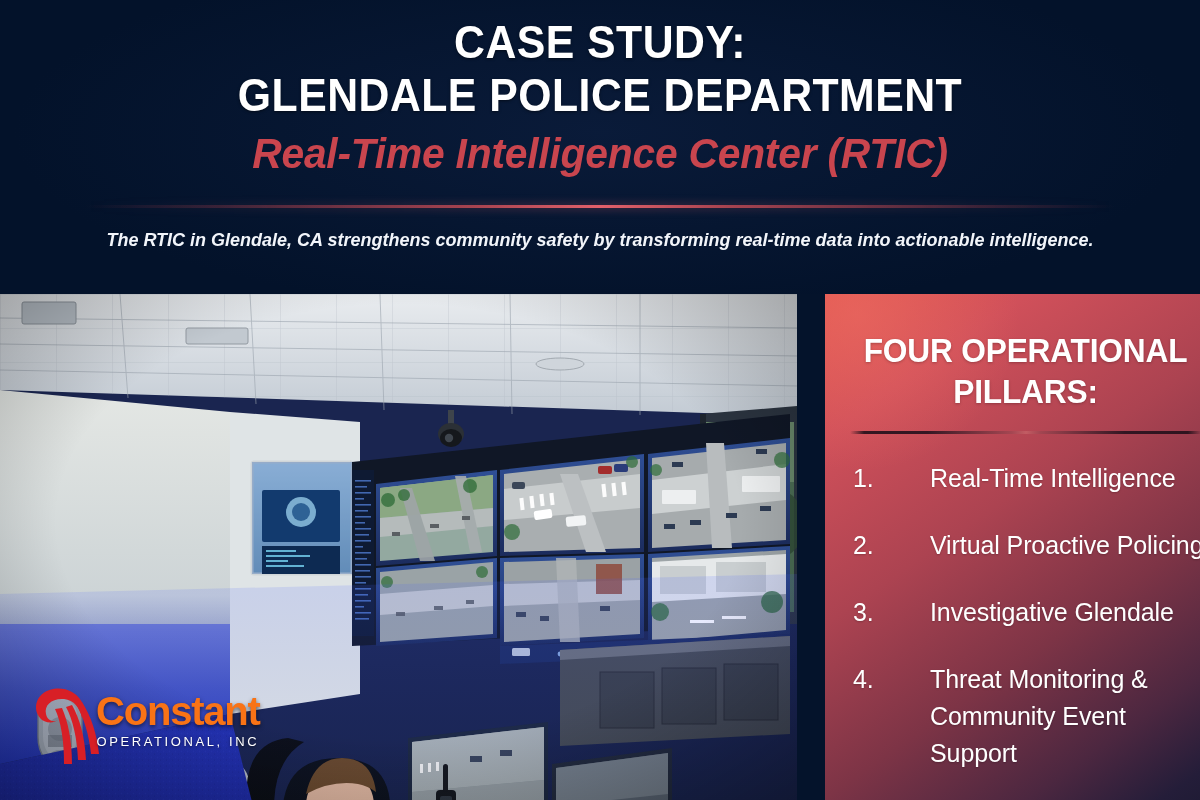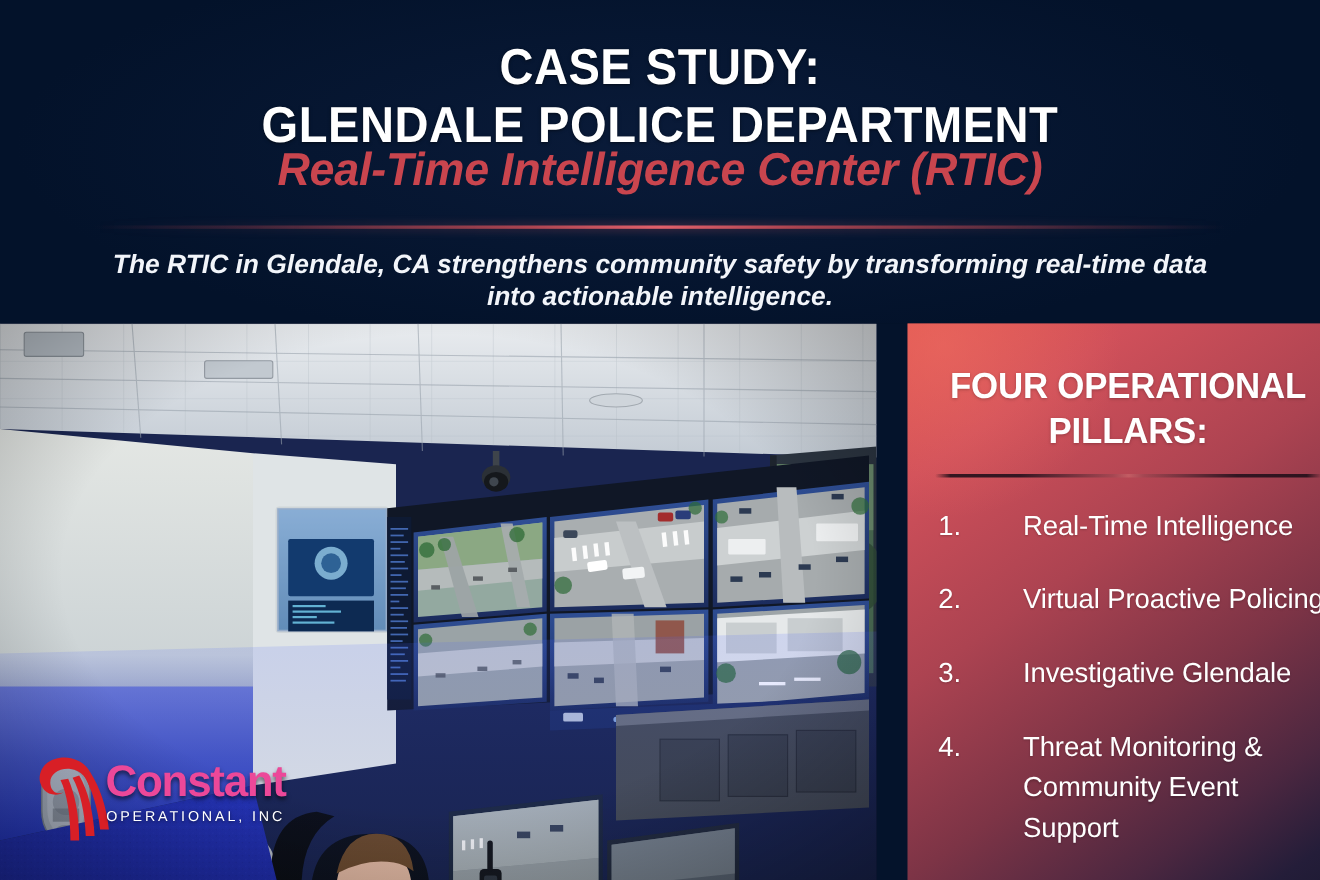--- a/index.html
+++ b/index.html
@@ -25,21 +25,20 @@
   .header::after{
     content:"";
     position:absolute; left:0; top:0; right:0; bottom:0;
     background:radial-gradient(ellipse 70% 90% at 50% 45%, rgba(20,40,80,.40), rgba(3,18,42,0) 70%);
     pointer-events:none;
   }
   .title-block {
     position:absolute; left:0; top:16px; width:1200px;
     text-align:center;
     z-index:2;
-    margin-top:18px;
   }
   .title-line {
     display:block;
     font-family:"Liberation Sans", sans-serif;
     font-weight:bold;
     font-size:46px;
     line-height:53px;
     letter-spacing:.5px;
     color:#ffffff;
     transform:scaleX(.93);
@@ -75,21 +74,21 @@
     position:absolute;left:0;top:-4px;width:100%;height:11px;
     background:linear-gradient(to right, rgba(226,97,107,0) 0%, rgba(226,97,107,.16) 50%, rgba(226,97,107,0) 100%);
     filter:blur(3px);
   }
   .lede {
     position:absolute; left:100px; top:226px;
     width:1000px;
     text-align:center;
     font-style:italic;
     font-weight:bold;
-    font-size:24px;
+    font-size:18px;
     line-height:29px;
     color:#f2f5fa;
     z-index:2;
   }
 
   
   .photo {
     position:absolute; left:0; top:294px;
     width:797px; height:506px;
     overflow:hidden;
@@ -109,21 +108,21 @@
   .logo-text {
     position:absolute; left:68px; top:14px;
   }
   .logo-word {
     display:block;
     font-family:"Liberation Sans", sans-serif;
     font-weight:bold;
     font-size:40px;
     line-height:42px;
     letter-spacing:-1.2px;
-    color:#ec4899;
+    color:#f97316;
     text-shadow:0 2px 4px rgba(0,0,0,.55);
   }
   .logo-sub {
     display:block;
     font-family:"Liberation Sans", sans-serif;
     font-size:13px;
     line-height:18px;
     letter-spacing:2.6px;
     color:#ffffff;
     text-align:center;

